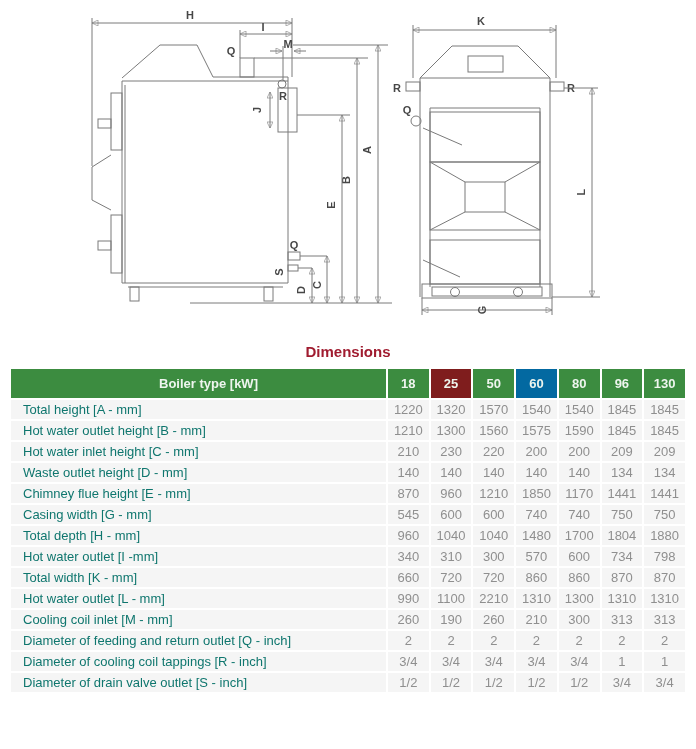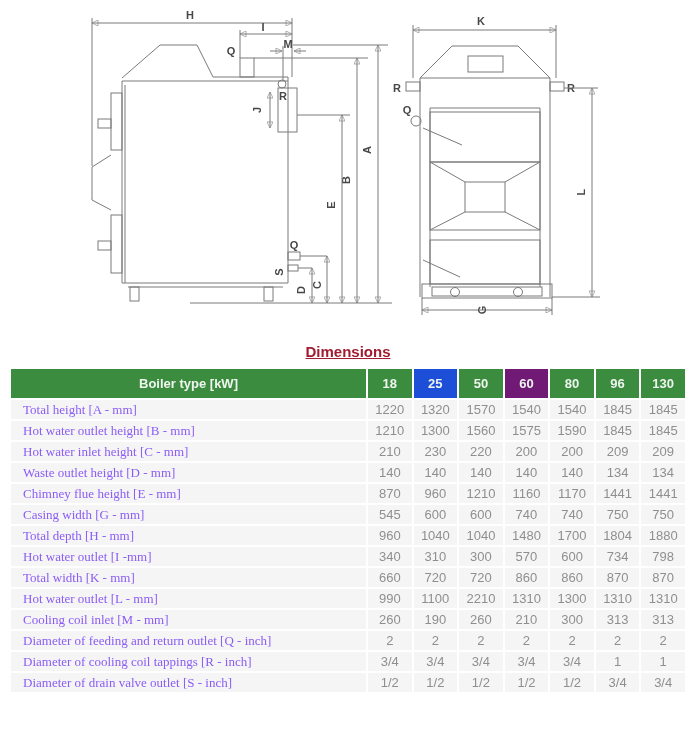--- a/index.html
+++ b/index.html
@@ -1,26 +1,26 @@
 <!DOCTYPE html>
 <html><head>
 <meta charset="utf-8">
 <style>
   html,body{margin:0;padding:0;background:#ffffff;}
   body{width:696px;height:749px;font-family:"Liberation Sans",sans-serif;-webkit-font-smoothing:antialiased;}
   .diagram-wrap{width:696px;height:340px;}
   svg{display:block;}
   svg line,svg path,svg rect,svg circle,svg polyline{stroke:#7a7a7a;stroke-width:1;fill:none;}
   svg text{font-family:"Liberation Sans",sans-serif;font-size:11px;font-weight:bold;fill:#474747;stroke:none;}
-  .section-title{text-align:center;font-size:15px;font-weight:bold;margin:3px 0 7px 0;text-decoration:underline;}
+  .section-title{text-align:center;font-size:15px;font-weight:bold;margin:3px 0 7px 0;}
   table.dims{border-collapse:separate;border-spacing:2px;width:678px;margin:0 auto;table-layout:fixed;}
   table.dims th{background:#3c8c40;color:#eef5ee;font-size:13px;font-weight:bold;height:29px;text-align:center;padding:0;}
-  table.dims th.first{width:355px;}
+  table.dims th.first{width:355px;padding-left:20px;}
   table.dims td{background:#f5f5f5;color:#8f8f8f;font-size:13px;height:19px;text-align:center;padding:0;white-space:nowrap;overflow:hidden;}
-  table.dims td.lbl{text-align:left;padding-left:12px;color:#8b5cf6;font-family:Liberation Serif, serif;}
+  table.dims td.lbl{text-align:left;padding-left:12px;color:#0f766e;}
 </style>
 </head>
 <body>
 
 <div class="diagram-wrap">
 <svg viewBox="0 0 696 340" width="696" height="340">
   <defs>
     <marker id="ar" viewBox="0 0 10 10" refX="10" refY="5" markerWidth="8" markerHeight="6" orient="auto-start-reverse">
       <path d="M0,0 L10,5 L0,10 z" fill="#6e6e6e" stroke="none"></path>
     </marker>
@@ -156,23 +156,23 @@
 </svg>
 </div>
 
 <div class="section-title" style="color:#a01c30;">Dimensions</div>
 
 <table class="dims">
   <thead>
     <tr>
       <th class="first" style="background: rgb(60, 140, 64);">Boiler type [kW]</th>
       <th style="background: rgb(60, 140, 64); text-align: center;">18</th>
-      <th style="background: #1d4ed8;">25</th>
+      <th style="background: #7f1d1d;">25</th>
       <th style="background: rgb(60, 140, 64);">50</th>
-      <th style="background: #701a75;">60</th>
+      <th style="background: #0369a1;">60</th>
       <th style="background: rgb(60, 140, 64);">80</th>
       <th style="background: rgb(60, 140, 64);">96</th>
       <th style="background: rgb(60, 140, 64);">130</th>
     </tr>
   </thead>
   <tbody>
     <tr>
       <td class="lbl">Total height [A - mm]</td>
       <td>1220</td>
       <td>1320</td>
@@ -210,21 +210,21 @@
       <td>140</td>
       <td>140</td>
       <td>134</td>
       <td>134</td>
     </tr>
     <tr>
       <td class="lbl">Chimney flue height [E - mm]</td>
       <td>870</td>
       <td>960</td>
       <td>1210</td>
-      <td>1160</td>
+      <td>1850</td>
       <td>1170</td>
       <td>1441</td>
       <td>1441</td>
     </tr>
     <tr>
       <td class="lbl">Casing width [G - mm]</td>
       <td>545</td>
       <td>600</td>
       <td>600</td>
       <td>740</td>

